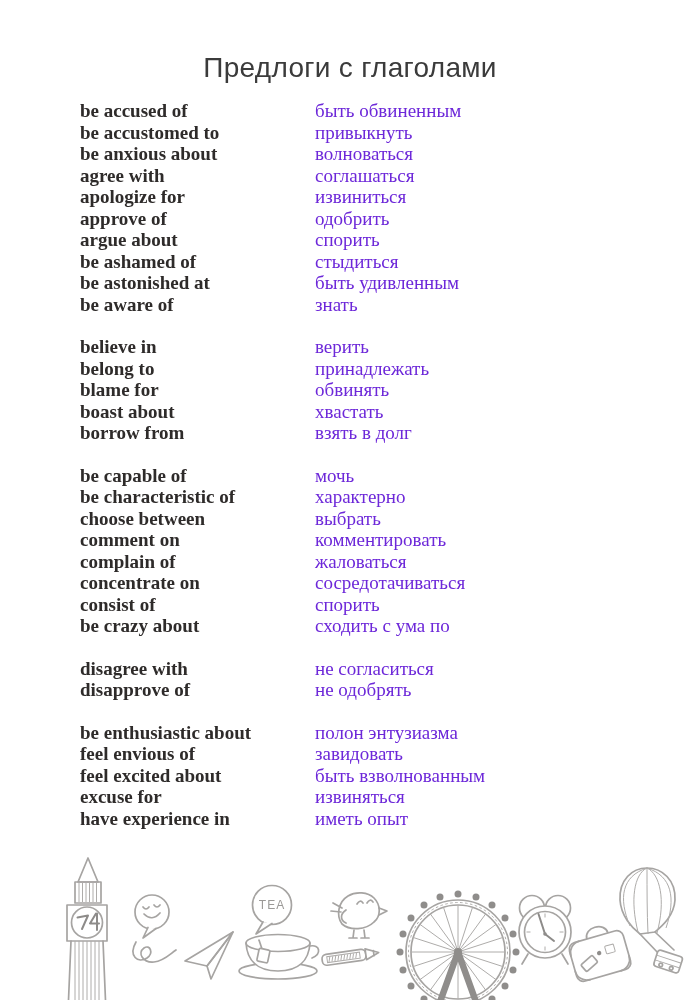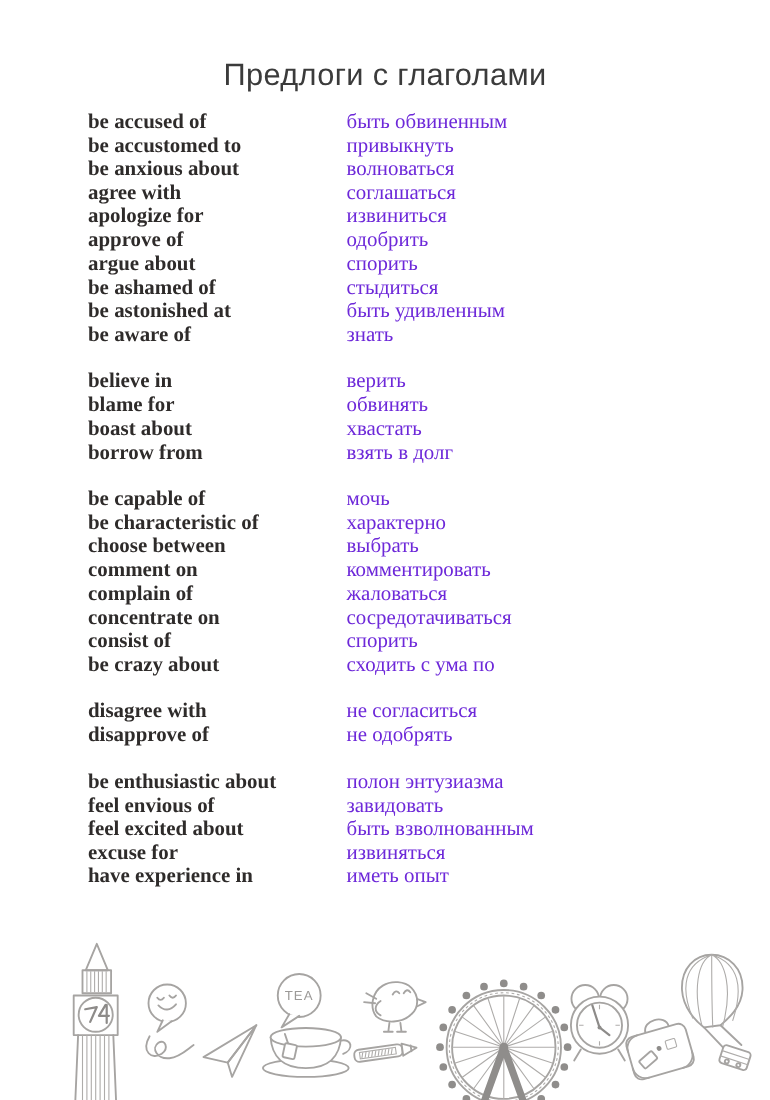--- a/index.html
+++ b/index.html
@@ -106,20 +106,24 @@
         </div>
         <div class="row">
           <span class="en">be aware of</span>
           <span class="ru">знать</span>
         </div>
       </div>
       <div class="section">
         <div class="row">
           <span class="en">believe in</span>
           <span class="ru">верить</span>
+        </div>
+        <div class="row">
+          <span class="en">belong to</span>
+          <span class="ru">принадлежать</span>
         </div>
         <div class="row">
           <span class="en">blame for</span>
           <span class="ru">обвинять</span>
         </div>
         <div class="row">
           <span class="en">boast about</span>
           <span class="ru">хвастать</span>
         </div>
         <div class="row">

